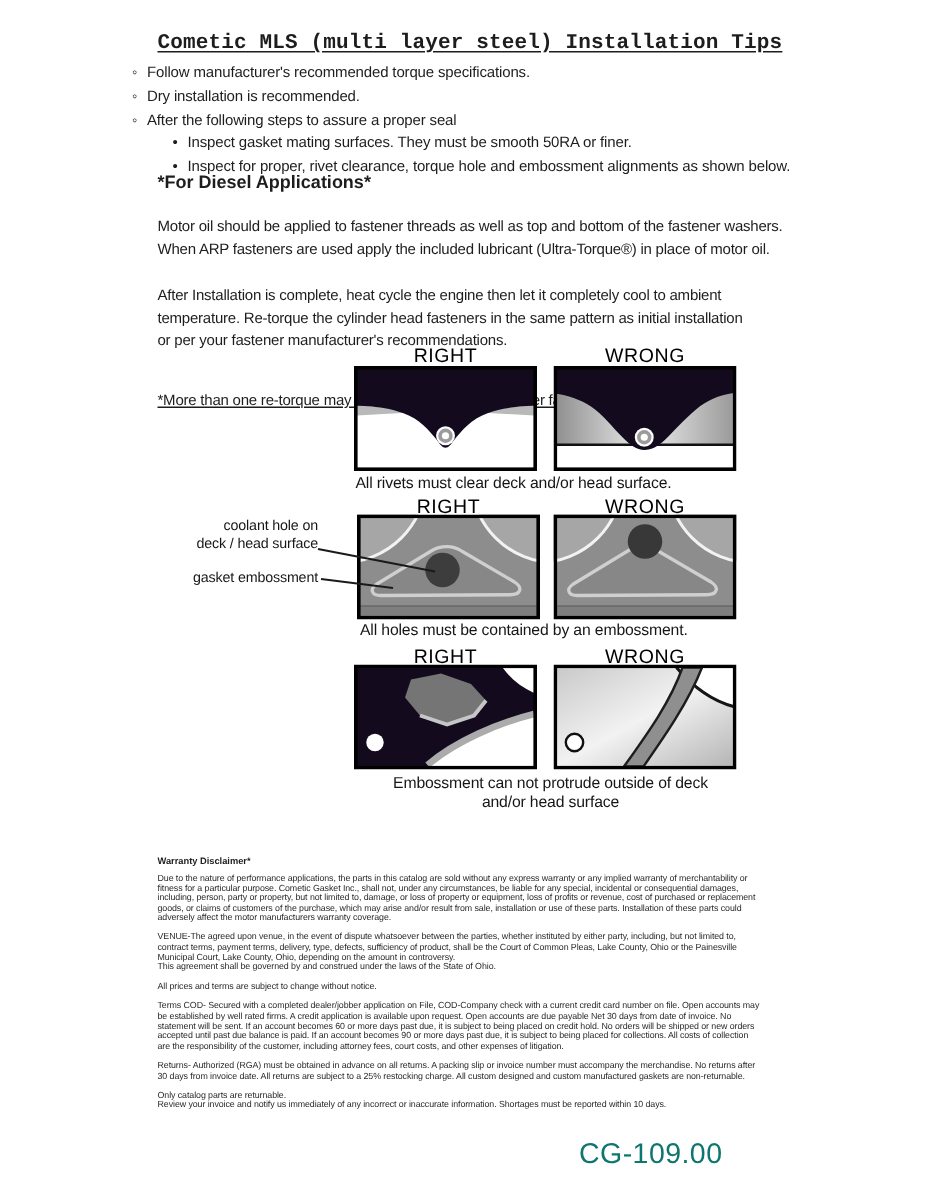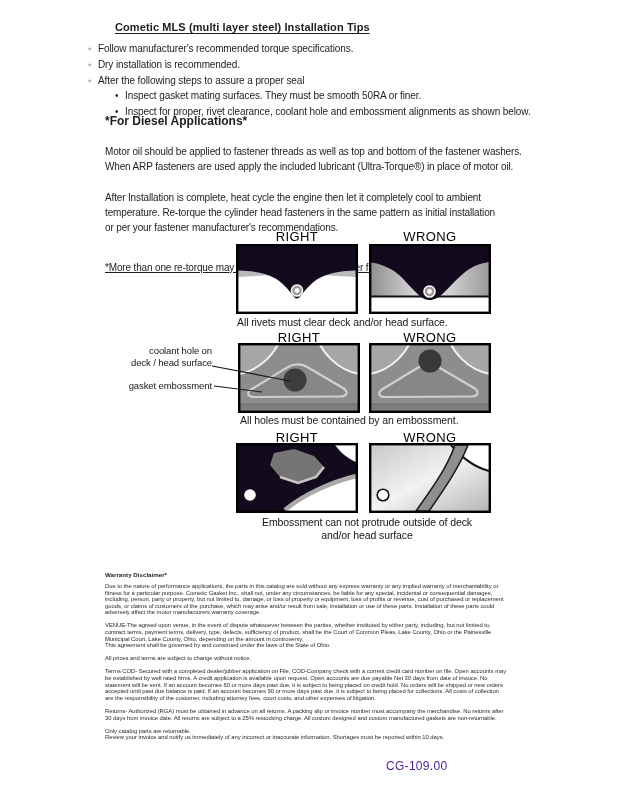--- a/index.html
+++ b/index.html
@@ -5,22 +5,22 @@
   html,body{margin:0;padding:0;}
   body{
     width:618px;height:800px;position:relative;background:#ffffff;
     font-family:"Liberation Sans","DejaVu Sans",sans-serif;color:#1d1d1d;
     overflow:hidden;
   }
   .abs{position:absolute;}
 
   
   .doc-title{
-    left:115px;top:21px;font-size:11px;font-weight:bold;
-    text-decoration:underline;text-underline-offset:2px;letter-spacing:0.1px;
+    left:105px;top:21px;font-size:14px;font-weight:bold;
+    text-decoration:underline;text-underline-offset:2px;letter-spacing:0.1px;font-family:Liberation Mono, monospace;
   }
   .bullets{left:88px;top:41px;width:460px;list-style:none;margin:0;padding:0;
     font-size:10px;letter-spacing:-0.1px;}
   .bullets li{position:relative;padding-left:10px;line-height:15.8px;}
   .bullets li::before{content:"\25E6";position:absolute;left:0;top:0;font-size:10px;}
   .bullets li.sub{padding-left:37px;}
   .bullets li.sub::before{content:"\2022";left:27px;}
 
   .diesel{left:105px;top:114px;width:452px;}
   .diesel-heading{font-size:12px;font-weight:bold;margin:0 0 6px 0;}
@@ -34,33 +34,33 @@
   .fig-box svg{display:block;width:122px;height:70px;}
   .fig-caption{font-size:10.5px;letter-spacing:-0.1px;line-height:13px;color:#161616;text-align:center;}
   .callout{font-size:9.5px;letter-spacing:-0.1px;line-height:12.2px;text-align:right;color:#161616;}
 
   
   .disclaimer{left:105px;top:571px;width:448px;}
   .disc-heading{font-size:6.2px;font-weight:bold;margin:0 0 5px 0;}
   .disc-para{font-size:5.9px;line-height:6.6px;letter-spacing:-0.05px;
     margin:0 0 6.5px 0;white-space:pre-line;color:#2a2a2a;}
 
-  .page-number{left:386px;top:759px;font-size:12px;color:#4c1d95;letter-spacing:0.3px;}
+  .page-number{left:386px;top:759px;font-size:19px;color:#0f766e;letter-spacing:0.3px;}
 </style>
 </head>
 <body>
 
 <div class="abs doc-title">Cometic MLS (multi layer steel) Installation Tips</div>
 
 <ul class="abs bullets">
   <li>Follow manufacturer's recommended torque specifications.</li>
   <li>Dry installation is recommended.</li>
   <li>After the following steps to assure a proper seal</li>
   <li class="sub">Inspect gasket mating surfaces.  They must be smooth 50RA or finer.</li>
-  <li class="sub">Inspect for proper, rivet clearance, coolant hole and embossment alignments as shown below.</li>
+  <li class="sub">Inspect for proper, rivet clearance, torque hole and embossment alignments as shown below.</li>
 </ul>
 
 <div class="abs diesel">
   <div class="diesel-heading">*For Diesel Applications*</div>
   <p class="body-para">Motor oil should be applied to fastener threads as well as top and bottom of the fastener washers.
 When ARP fasteners are used apply the included lubricant (Ultra-Torque®) in place of motor oil.</p>
   <p class="body-para">After Installation is complete, heat cycle the engine then let it completely cool to ambient
 temperature. Re-torque the cylinder head fasteners in the same pattern as initial installation
 or per your fastener manufacturer's recommendations.</p>
   <div class="diesel-note">*More than one re-torque may be required to achieve proper fastener stretch*</div>

